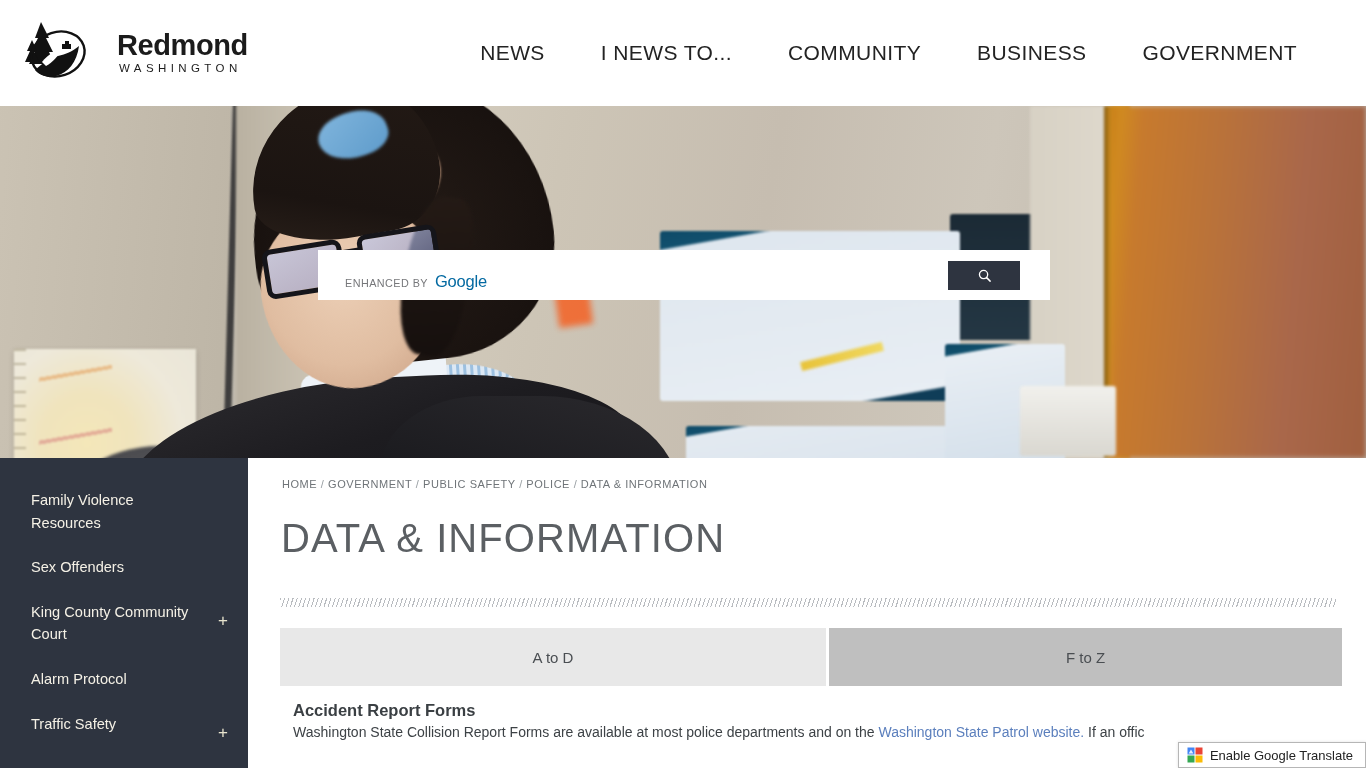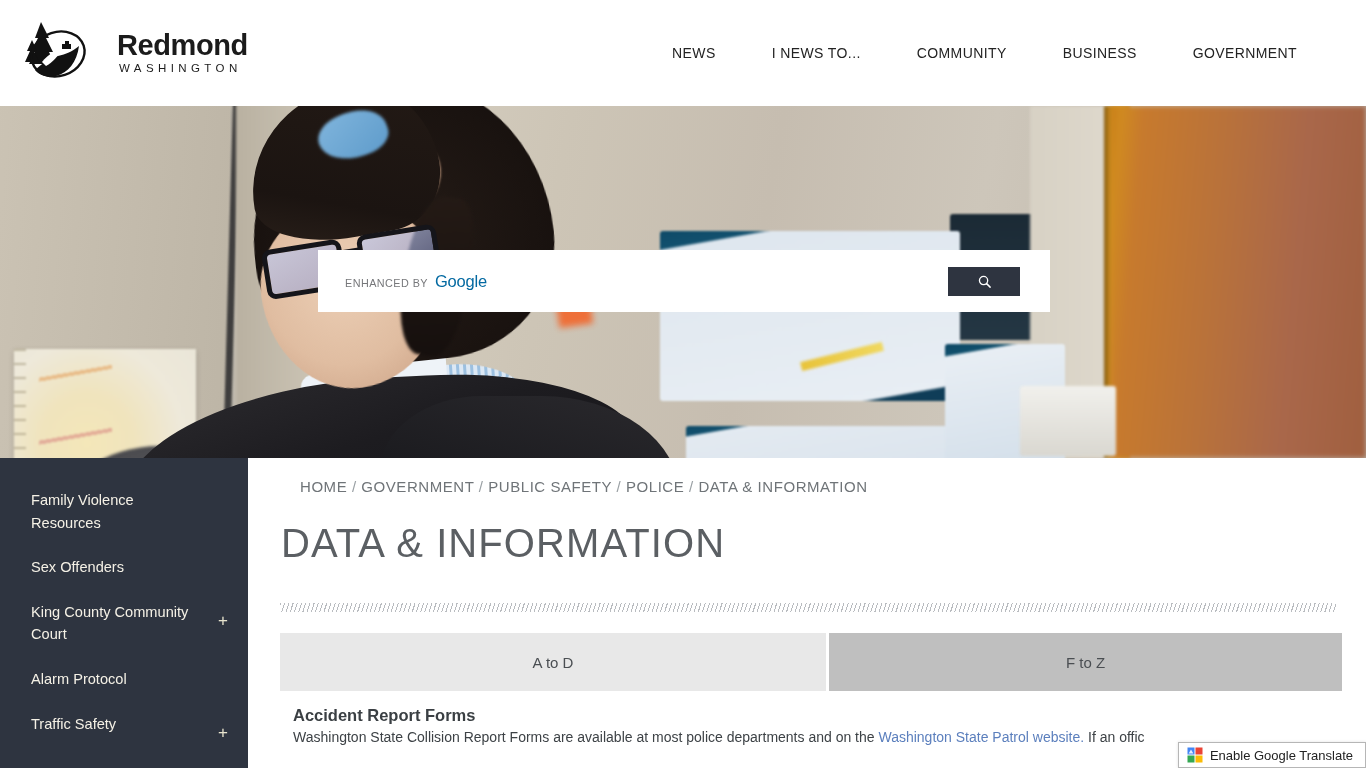--- a/index.html
+++ b/index.html
@@ -34,21 +34,21 @@
   .logo-sub {
     font-size: 11.5px; color: #1b1b1b; letter-spacing: 4.4px;
     display: block; margin-top: 3px; padding-left: 2px;
   }
 
   .main-nav {
     margin-left: auto; margin-right: 41px;
     display: flex; align-items: center; gap: 0;
   }
   .nav-item {
-    font-size: 14px; color: #232323; letter-spacing: 0.4px;
+    font-size: 21px; color: #232323; letter-spacing: 0.4px;
     padding: 10px 28px; cursor: pointer; white-space: nowrap;
   }
 
   
   .hero {
     position: absolute; top: 106px; left: 0;
     width: 1366px; height: 352px;
     overflow: hidden;
     background: #b5aa9a;
   }
@@ -230,21 +230,21 @@
   }
   .jacket-r {
     position: absolute; left: 380px; top: 290px; width: 300px; height: 180px;
     background: linear-gradient(195deg, #2a292d 0%, #1a1a1e 60%, #0f0f12 100%);
     border-radius: 34% 46% 0 0 / 42% 56% 0 0;
   }
 
   
   .search-overlay {
     position: absolute; left: 318px; top: 144px;
-    width: 732px; height: 62px;
+    width: 732px; height: 50px;
     background: #ffffff;
     z-index: 20;
     display: flex; align-items: center;
   }
   .search-input {
     flex: 1 1 auto; height: 100%;
     border: none; outline: none; background: transparent;
     font-size: 15.5px; color: #333;
     padding: 0 20px 0 27px;
   }
@@ -289,22 +289,22 @@
 
   
   .content {
     position: absolute; left: 248px; top: 458px;
     width: 1118px; height: 310px;
     background: #ffffff;
     overflow: hidden;
     z-index: 10;
   }
   .breadcrumb {
-    margin: 20px 0 0 52px;
-    font-size: 15px; color: #6f7478; letter-spacing: .55px;
+    margin: 20px 0 0 34px;
+    font-size: 11px; color: #6f7478; letter-spacing: .55px;
   }
   .breadcrumb span { cursor: pointer; }
   .breadcrumb .sep { color: #9aa0a4; cursor: default; }
 
   .page-title {
     margin: 28px 0 0 33px;
     font-size: 40px; font-weight: 300; color: #5b5f63;
     letter-spacing: 1.1px; line-height: 1;
   }
 

